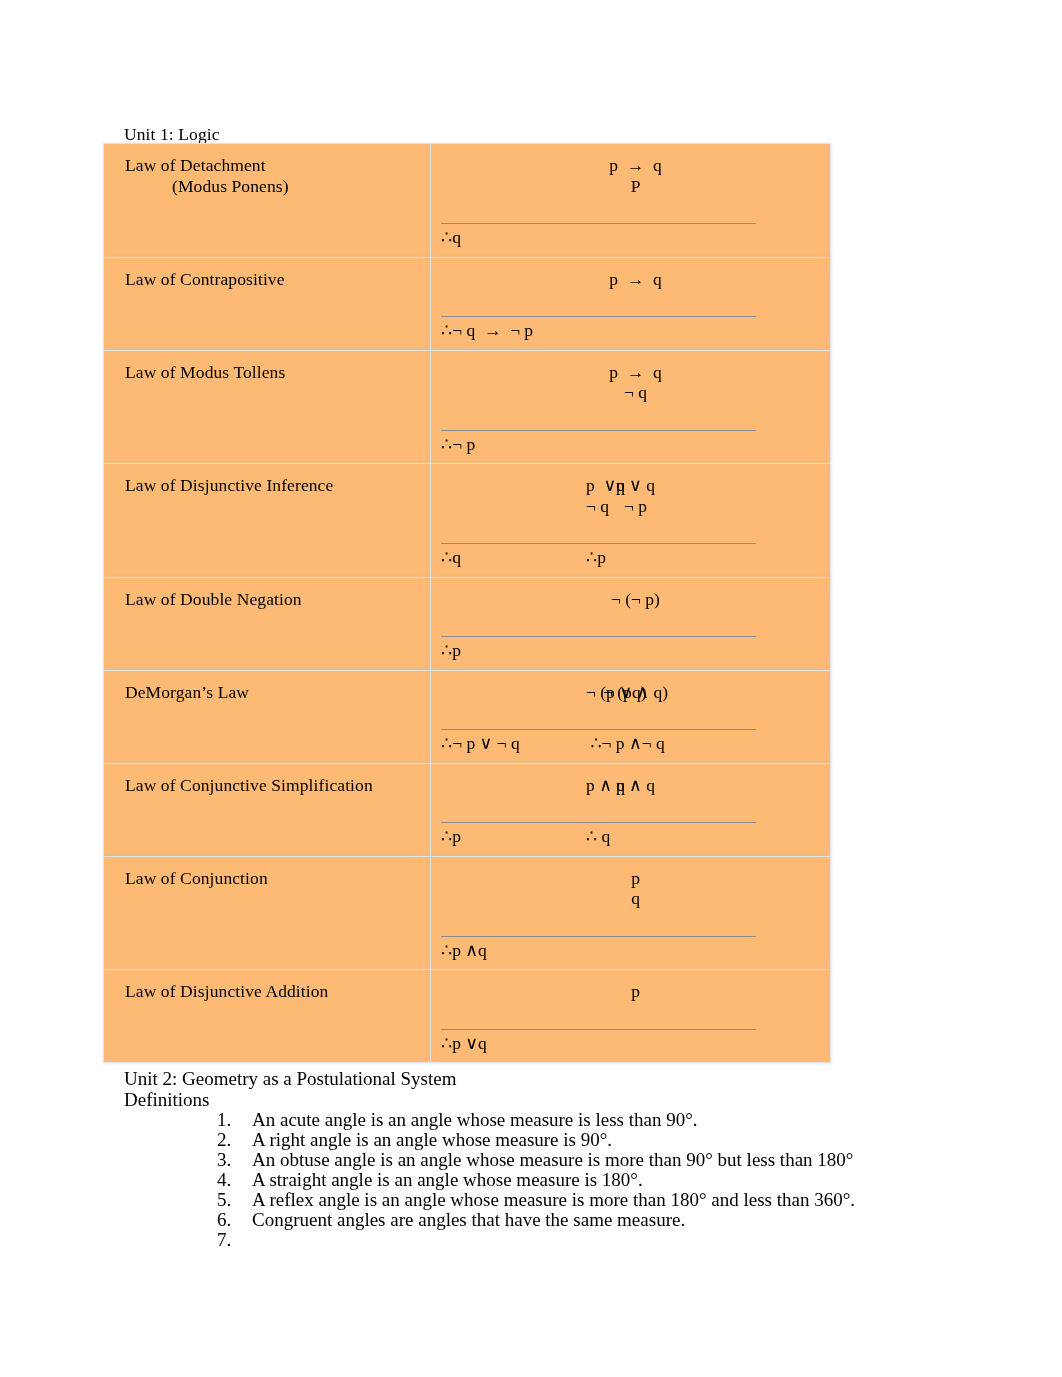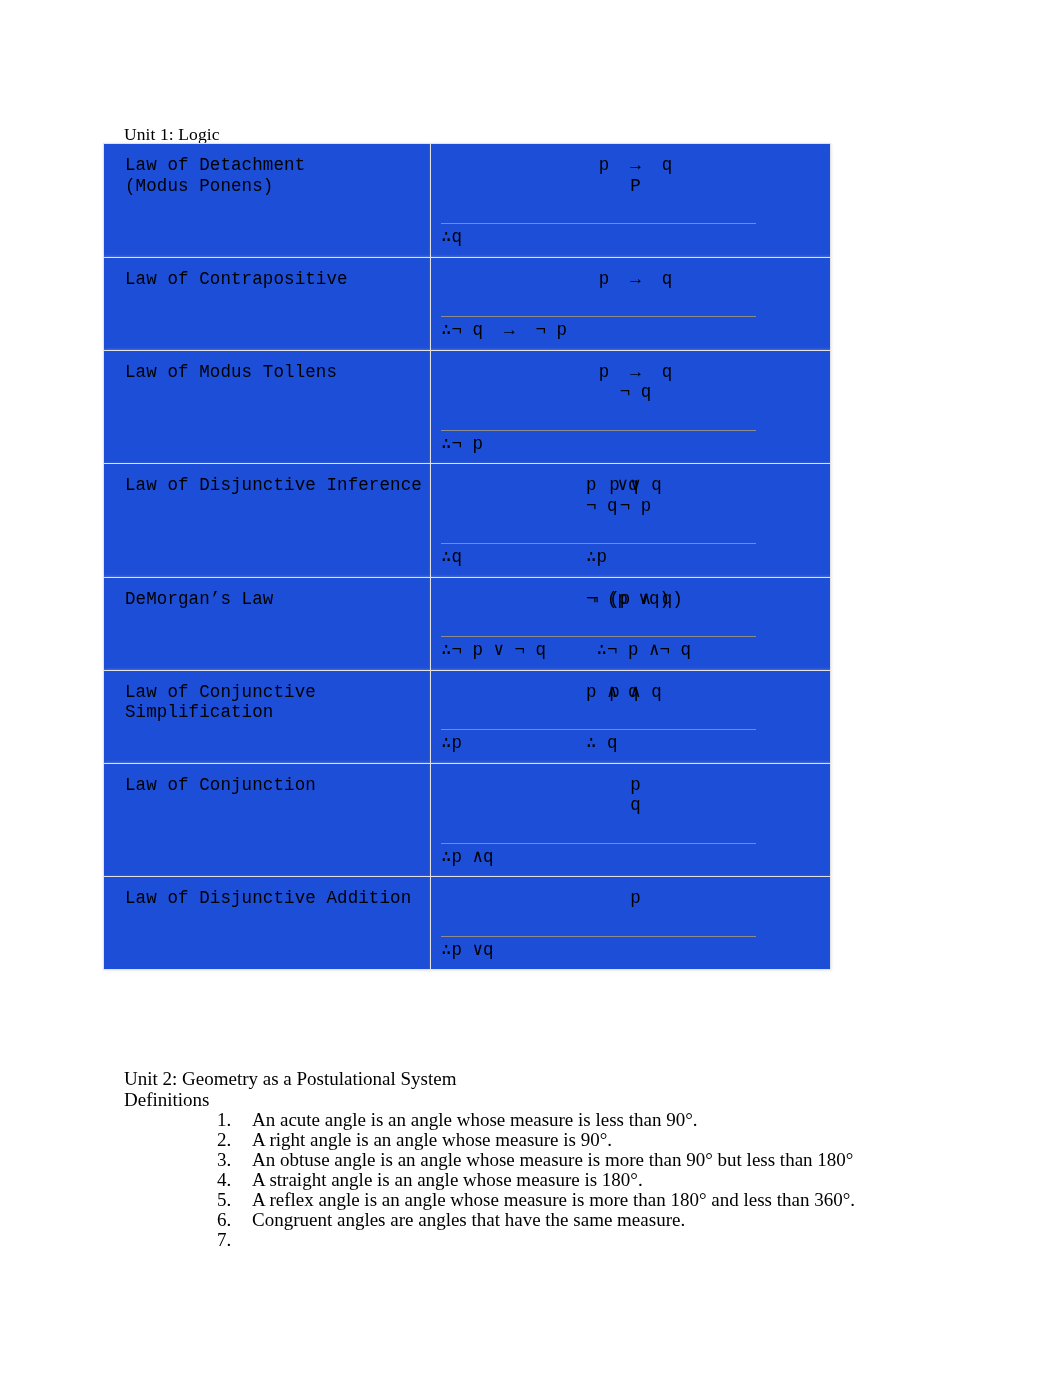--- a/index.html
+++ b/index.html
@@ -44,34 +44,33 @@
     left: 103px;
     top: 143px;
     width: 727px;
     border-collapse: collapse;
     table-layout: fixed;
   }
   .logic-table td {
     vertical-align: top;
     padding: 0;
     border: 1.5px solid #e2e2e2;
-    background: #1d4ed8;
+    background: #fdba74;
     box-shadow: 0 0 3px rgba(190,190,190,0.55);
-    font-family: Liberation Mono, monospace;
   }
   .col-name  { width: 327px; }
   .col-rule  { width: 400px; }
 
   .law-name {
     padding: 11px 0 0 21px;
     font-size: 17.5px;
     line-height: 20.5px;
     letter-spacing: 0.1px;
   }
-  .law-name .sub { display: block; }
+  .law-name .sub { display: block; margin-left: 47px; }
 
   
   .rule {
     padding: 11px 0 9px 10px;
     font-size: 17.5px;
     line-height: 20.5px;
   }
   .premises {
     min-height: 20.5px;
     text-align: center;
@@ -205,20 +204,35 @@
           </td>
           <td>
             <div class="rule">
               <div class="premises">
                 <span class="prem-line"><span>p ∨ q</span><span class="alt">p  ∨q</span></span>
                 <span class="prem-line"><span>¬ p</span><span class="alt">¬ q</span></span>
               </div>
               <div class="pad-1"></div>
               <div class="divider"></div>
               <div class="conclusion"><span>∴q</span><span class="alt">∴p</span></div>
+            </div>
+          </td>
+        </tr>
+        <tr>
+          <td>
+            <div class="law-name"><span>Law of Double Negation</span></div>
+          </td>
+          <td>
+            <div class="rule">
+              <div class="premises">
+                <span class="prem-line"><span>¬ (¬ p)</span></span>
+              </div>
+              <div class="pad-1"></div>
+              <div class="divider"></div>
+              <div class="conclusion"><span>∴p</span></div>
             </div>
           </td>
         </tr>
         <tr>
           <td>
             <div class="law-name"><span>DeMorgan’s Law</span></div>
           </td>
           <td>
             <div class="rule">
               <div class="premises">

